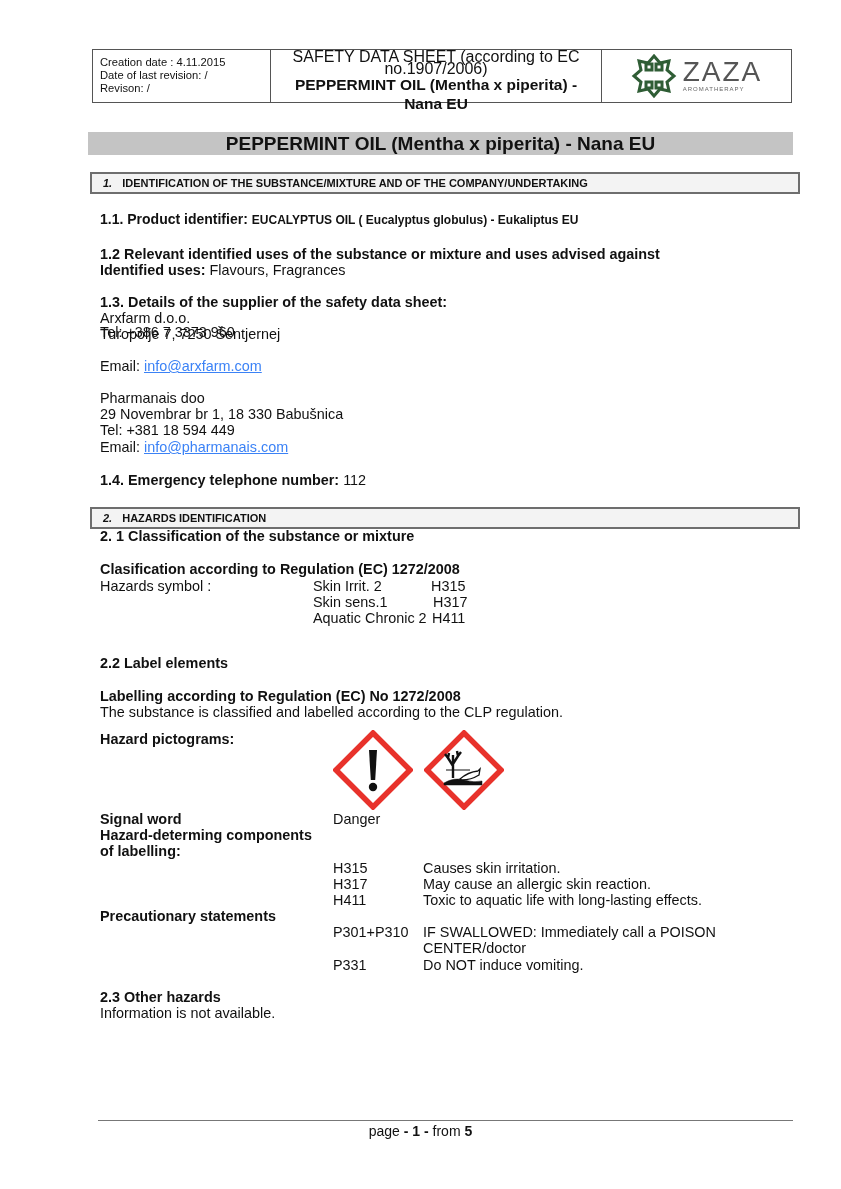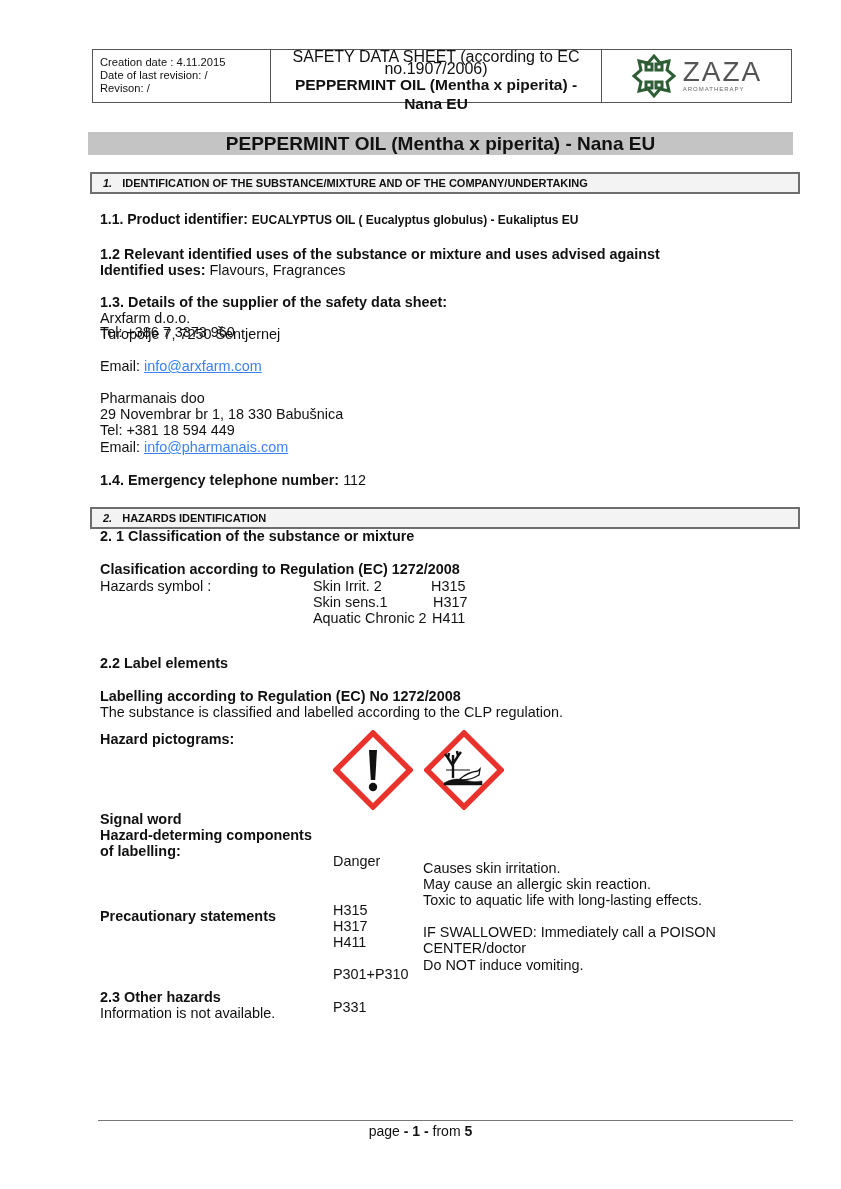--- a/index.html
+++ b/index.html
@@ -21,21 +21,21 @@
               font-size:19px; font-weight:bold; line-height:24px; }
   
   .secbox { left:90px; width:710px; height:22px; border:2px solid #6e6e6e; box-sizing:border-box; background:#f3f3f3;
             font-size:11px; font-weight:bold; line-height:18px; padding-left:11px; }
   .secbox .num { font-style:italic; margin-right:10px; }
   .b { font-weight:bold; }
   .line { left:100px; white-space:nowrap; line-height:16px; }
   a.link { color:#3b82f6; text-decoration:underline; }
   .col2 { left:313px; }
   .col3 { left:431px; }
-  .codecol { left:333px;margin-top:42px; }
+  .codecol { left:333px; }
   .desccol { left:423px; }
   .footer-rule { left:98px; top:1120px; width:695px; height:0; border-top:1px solid #777; }
   .footer { left:0; width:841px; top:1123px; text-align:center; font-size:14px; }
 </style>
 </head>
 <body>
 
 <div class="abs hdr">
   <div class="c1">
     <div>Creation date : 4.11.2015</div>

